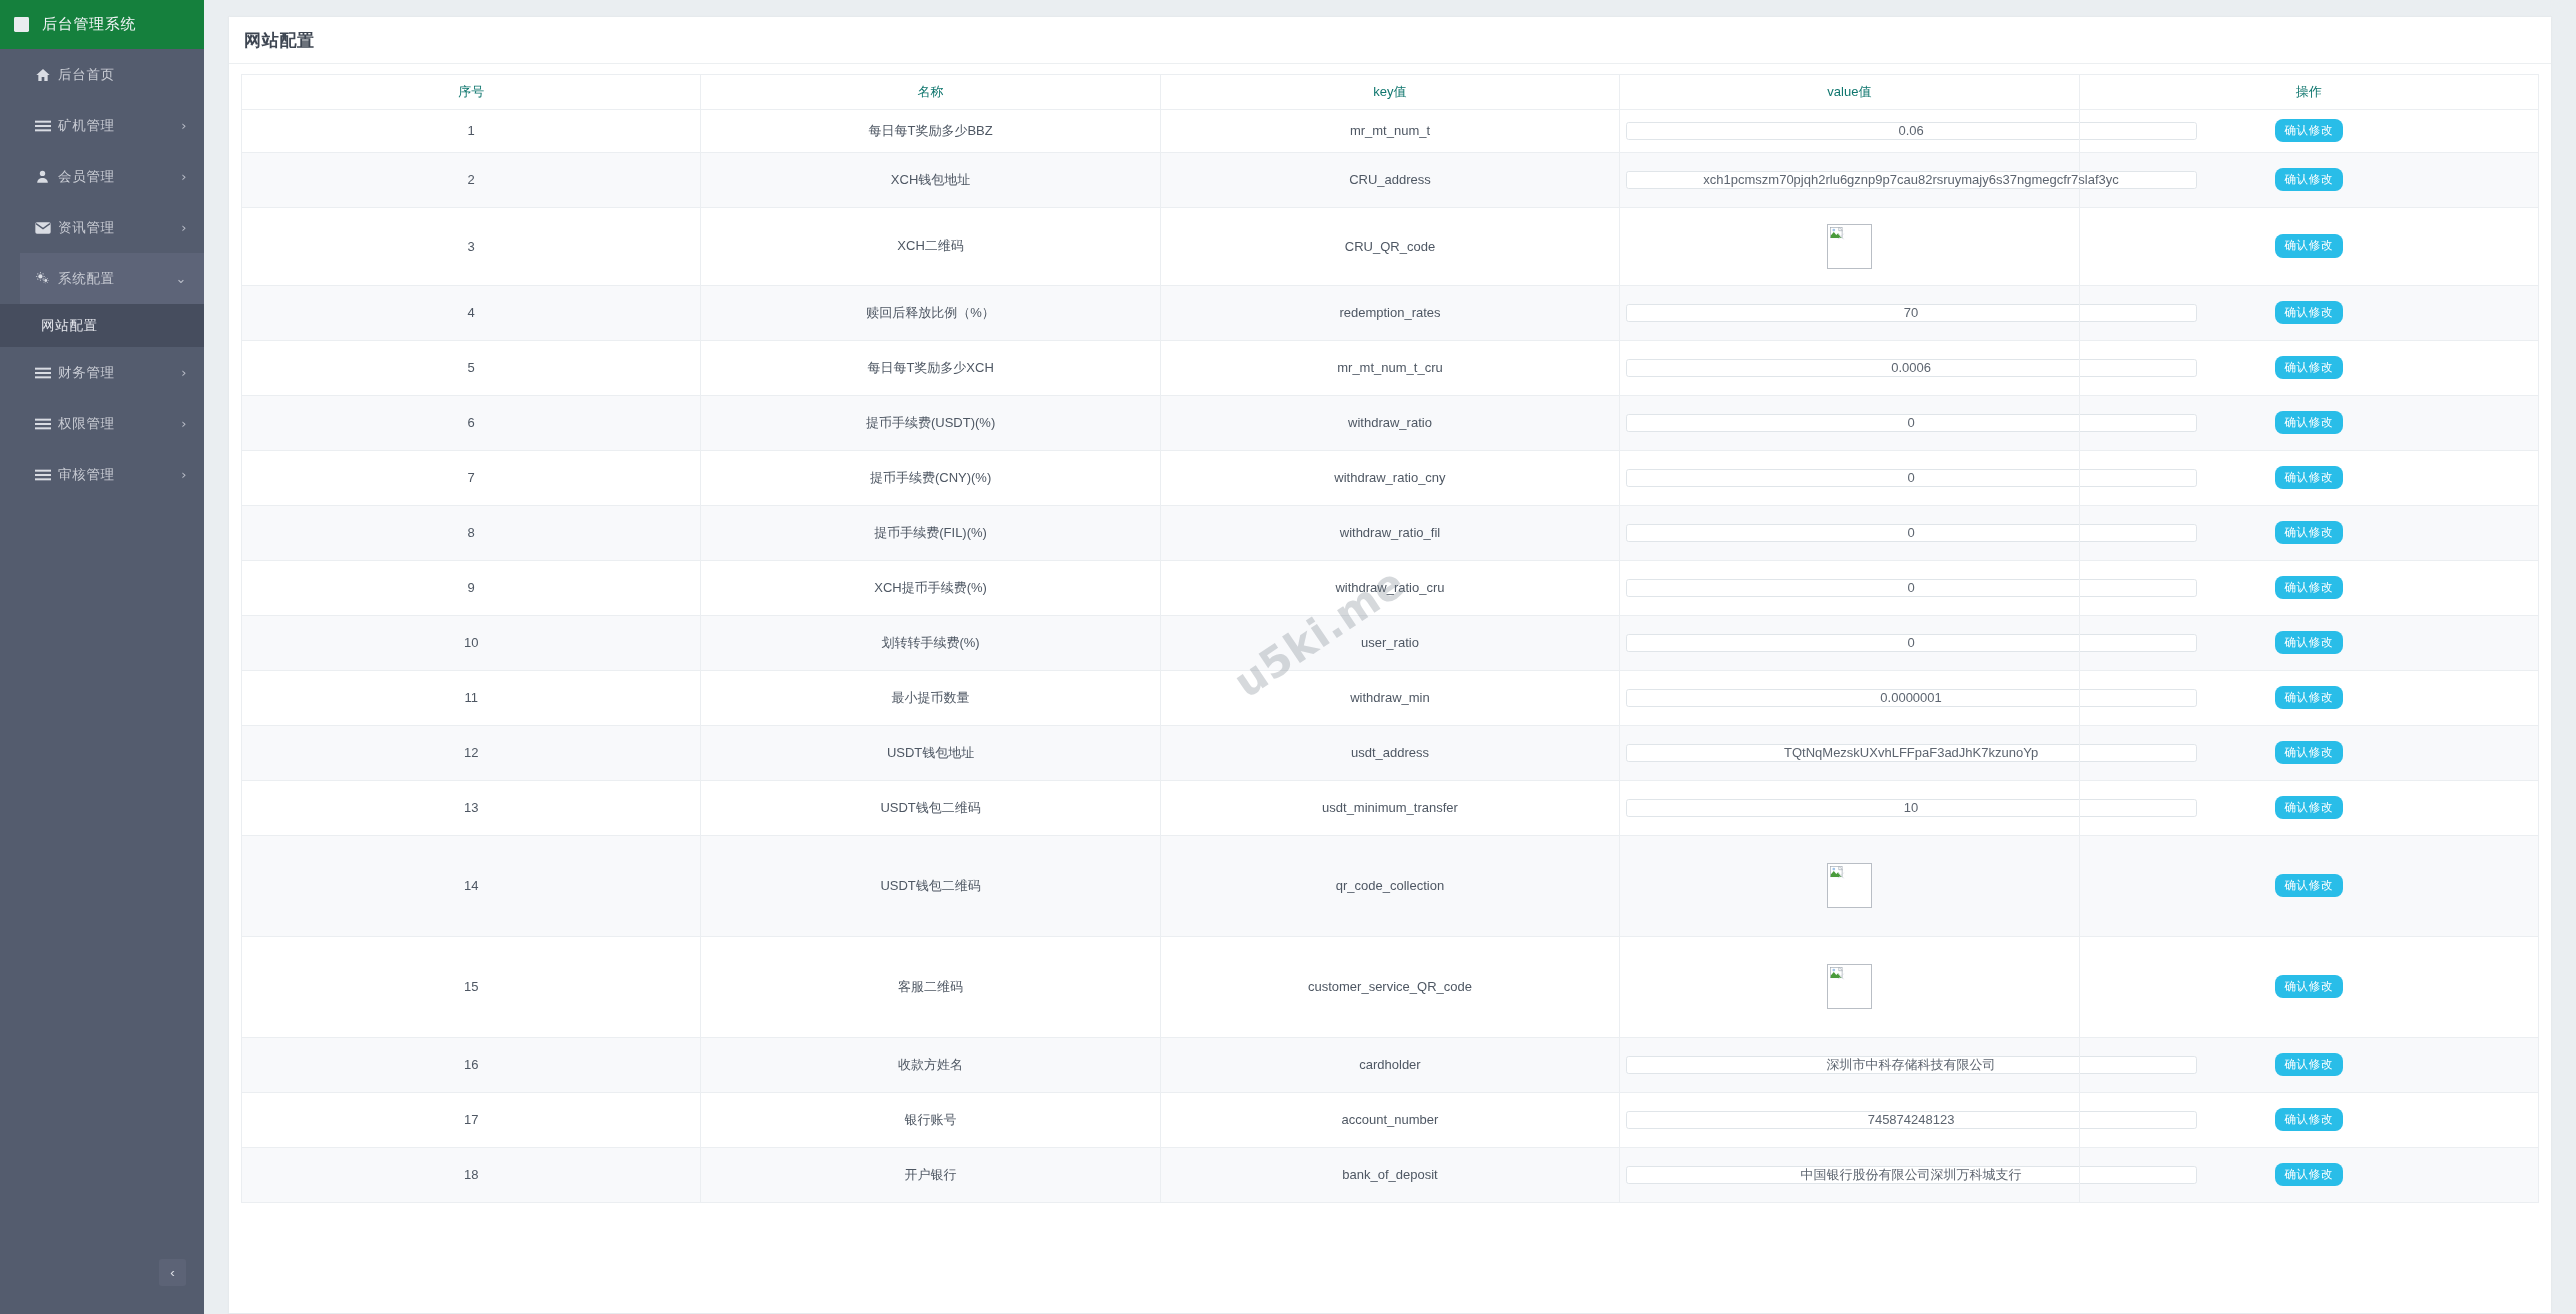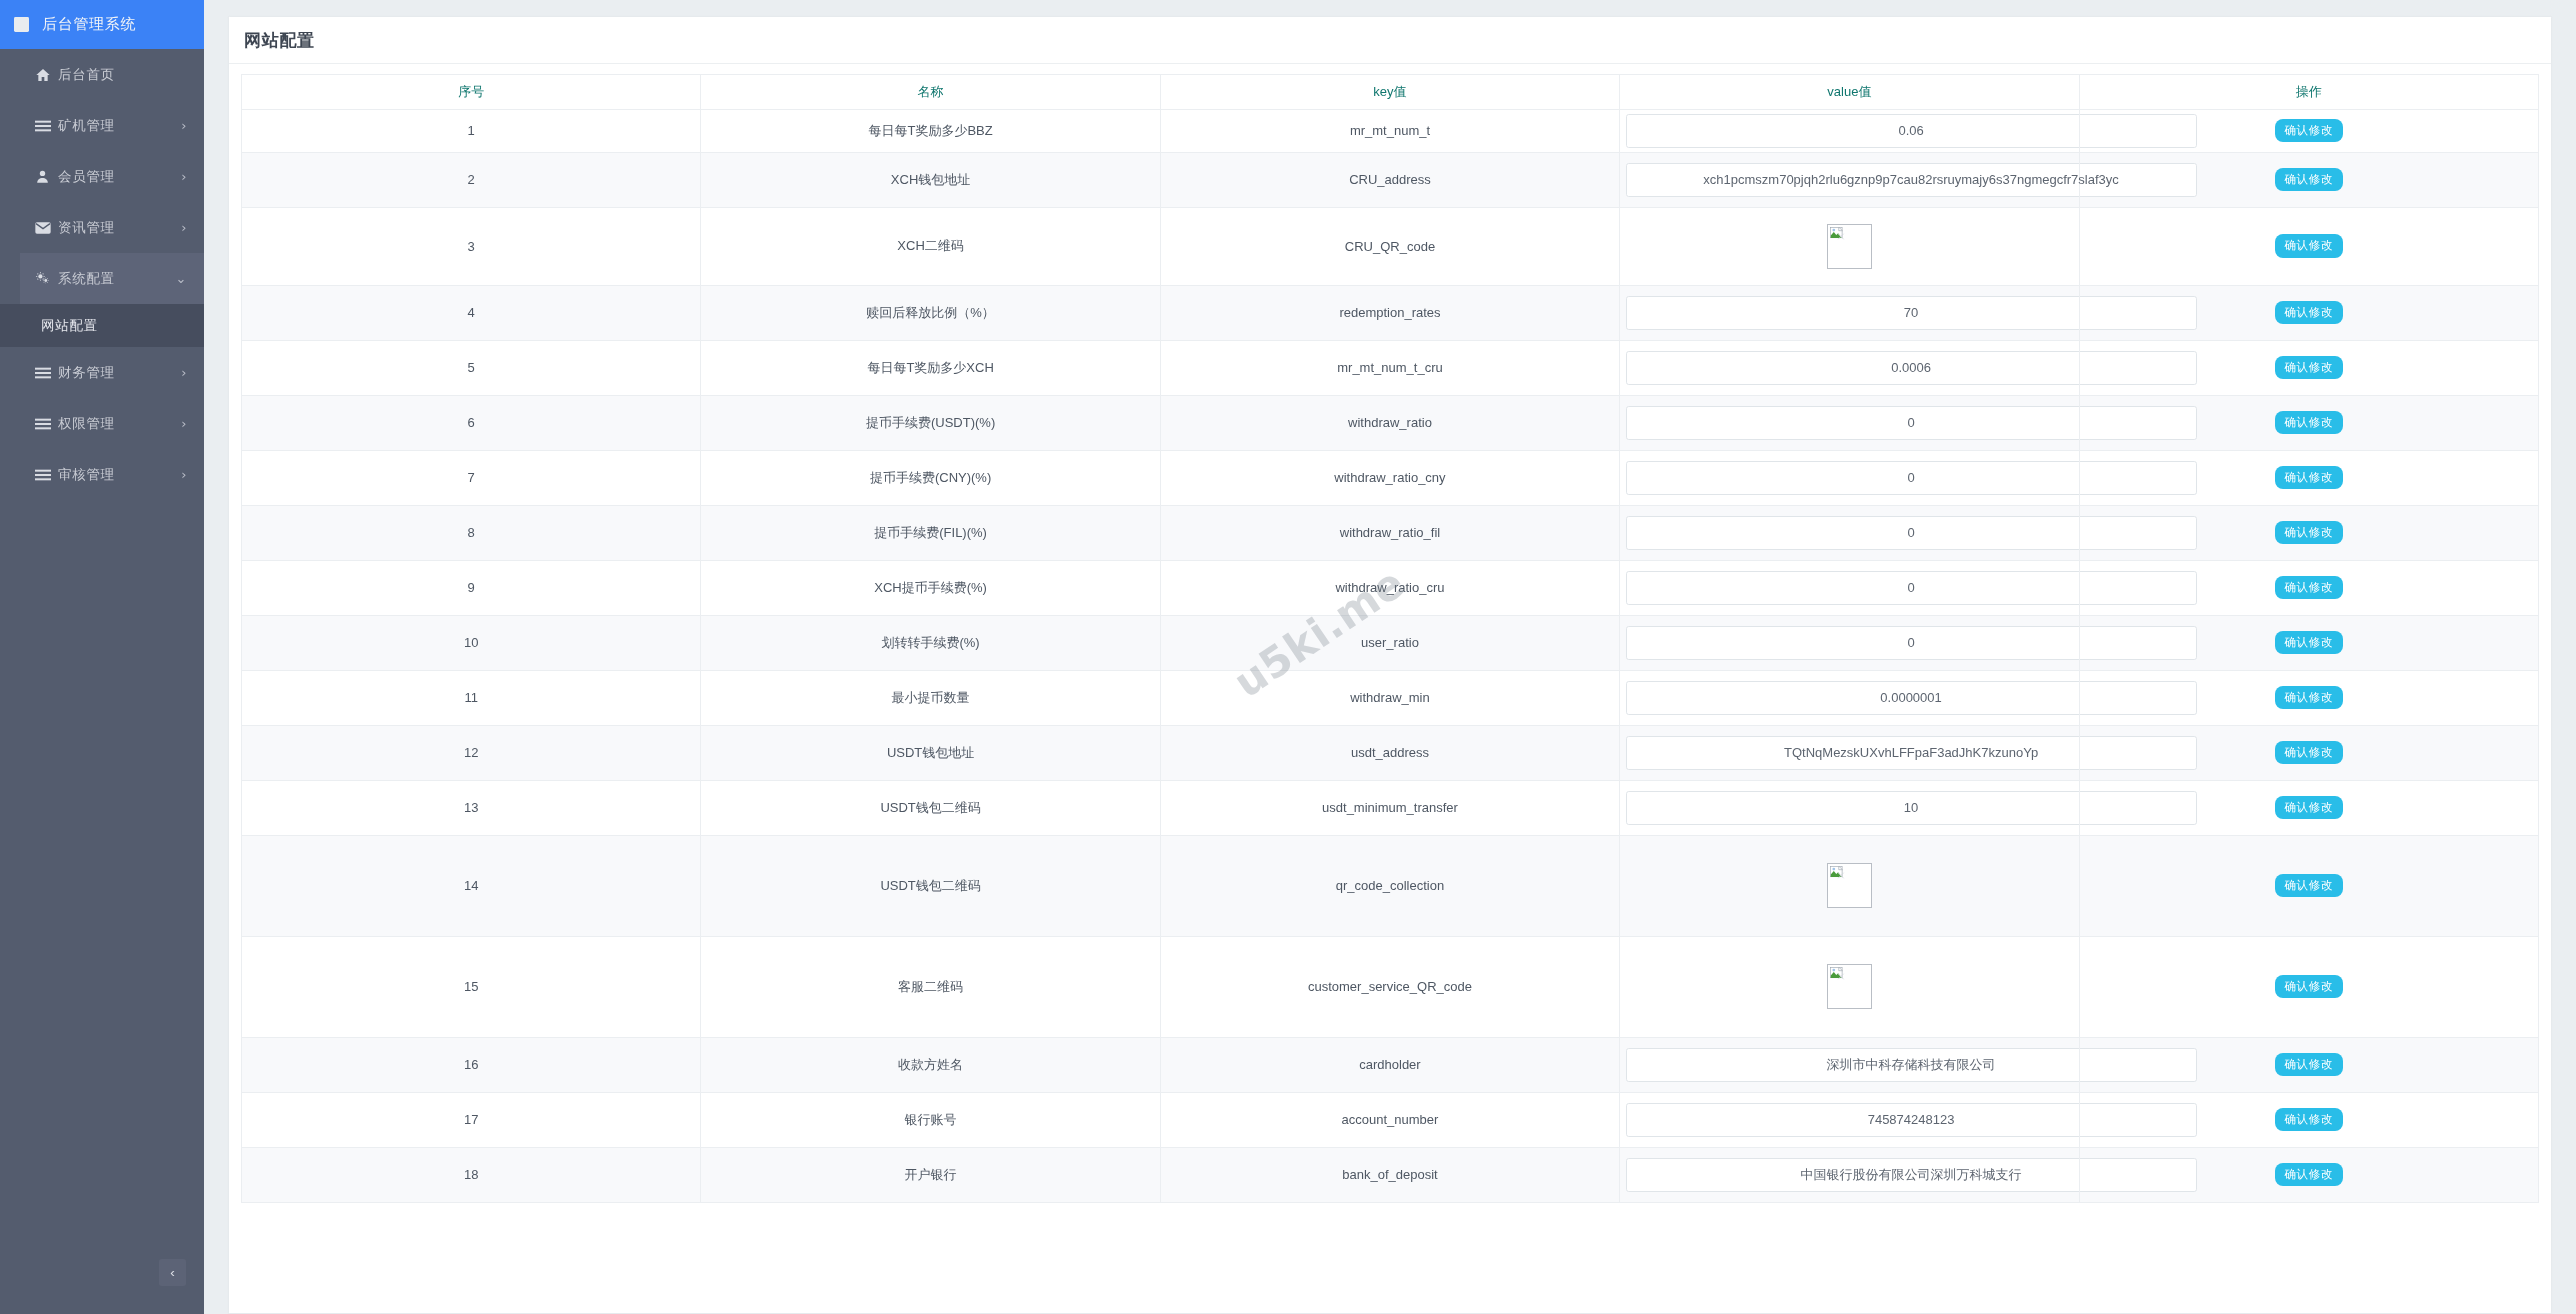--- a/index.html
+++ b/index.html
@@ -13,21 +13,21 @@
 
   
   .sidebar {
     width: 204px; min-width: 204px; height: 1314px;
     background: #545c6e;
     position: relative;
     overflow: hidden;
   }
   .sb-logo {
     height: 49px;
-    background: #3b82f6;
+    background: #15803d;
     display: flex; align-items: center;
     padding-left: 13.5px;
     gap: 13.5px;
   }
   .sb-logo-mark {
     width: 15px; height: 15px;
     background: #e9ecef;
     border-radius: 1.4px;
   }
   .sb-logo-text {
@@ -141,21 +141,21 @@
   td.c-key  { width: 639px; }
   td.c-val  { width: 716px; }
   td.c-act  { width: 300px; }
   .rh-1 { height: 43px; }
   .rh-n { height: 55px; }
   .rh-qr { height: 78px; }
   .rh-qr2 { height: 101px; }
 
   .fake-input {
     width: 571px;
-    height: 34px;
+    height: 18px;
     margin: 0 auto;
     border: 0.7px solid #e0e5e9;
     border-radius: 2.7px;
     background: #ffffff;
     display: flex; align-items: center; justify-content: center;
     color: #5d6570;
     font-size: 13px;
     overflow: hidden;
     white-space: nowrap;
     cursor: text;

